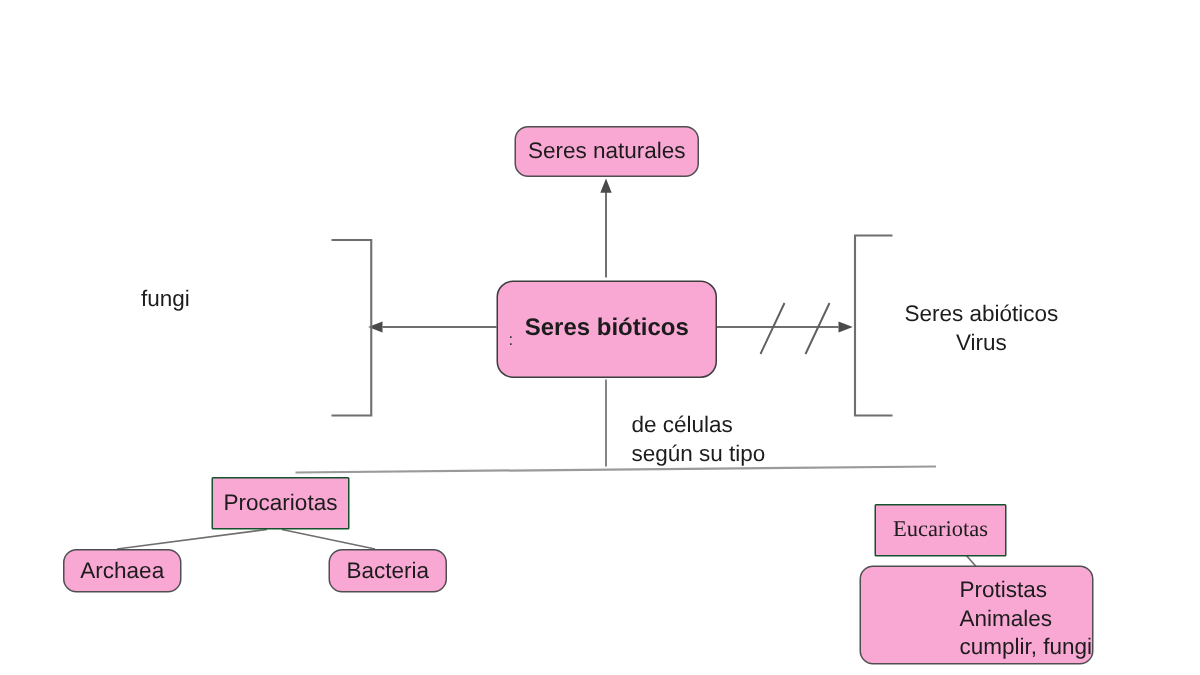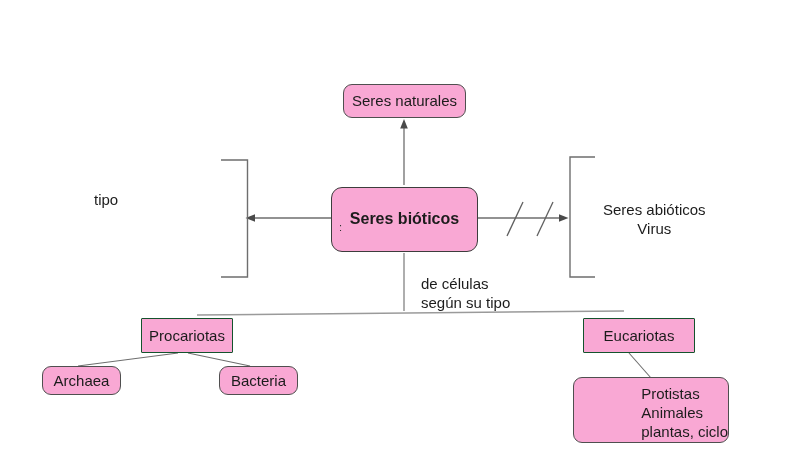--- a/index.html
+++ b/index.html
@@ -90,42 +90,42 @@
 
   <div class="node rounded-lg central" style="left:331px; top:187px; width:147px; height:65px;">
     <span class="mark">:</span>
     <span>Seres bióticos</span>
   </div>
 
   <div class="node sharp" style="left:141px; top:318px; width:92px; height:35px;">
     <span>Procariotas</span>
   </div>
 
-  <div class="node sharp" style="left:583px; top:318px; width:112px; height:35px;">
+  <div class="node sharp" style="left:583px; top:336px; width:88px; height:35px;font-family:Liberation Serif, serif;">
     <span>Eucariotas</span>
   </div>
 
   <div class="node rounded" style="left:42px; top:366px; width:79px; height:29px;">
     <span>Archaea</span>
   </div>
 
   <div class="node rounded" style="left:219px; top:366px; width:79px; height:29px;">
     <span>Bacteria</span>
   </div>
 
   <div class="node rounded multiline" style="left:573px; top:377px; width:156px; height:66px;">
     <div>
       <span>Protistas</span>
       <span>Animales</span>
-      <span>plantas, ciclo</span>
+      <span>cumplir, fungi</span>
     </div>
   </div>
 
   <div class="note" style="left:94px; top:190px;">
-    <span>tipo</span>
+    <span>fungi</span>
   </div>
 
   <div class="note" style="left:603px; top:200px;text-align:center;">
     <span>Seres abióticos</span>
     <span>Virus</span>
   </div>
 
   <div class="note" style="left:421px; top:274px;">
     <span>de células</span>
     <span>según su tipo</span>

